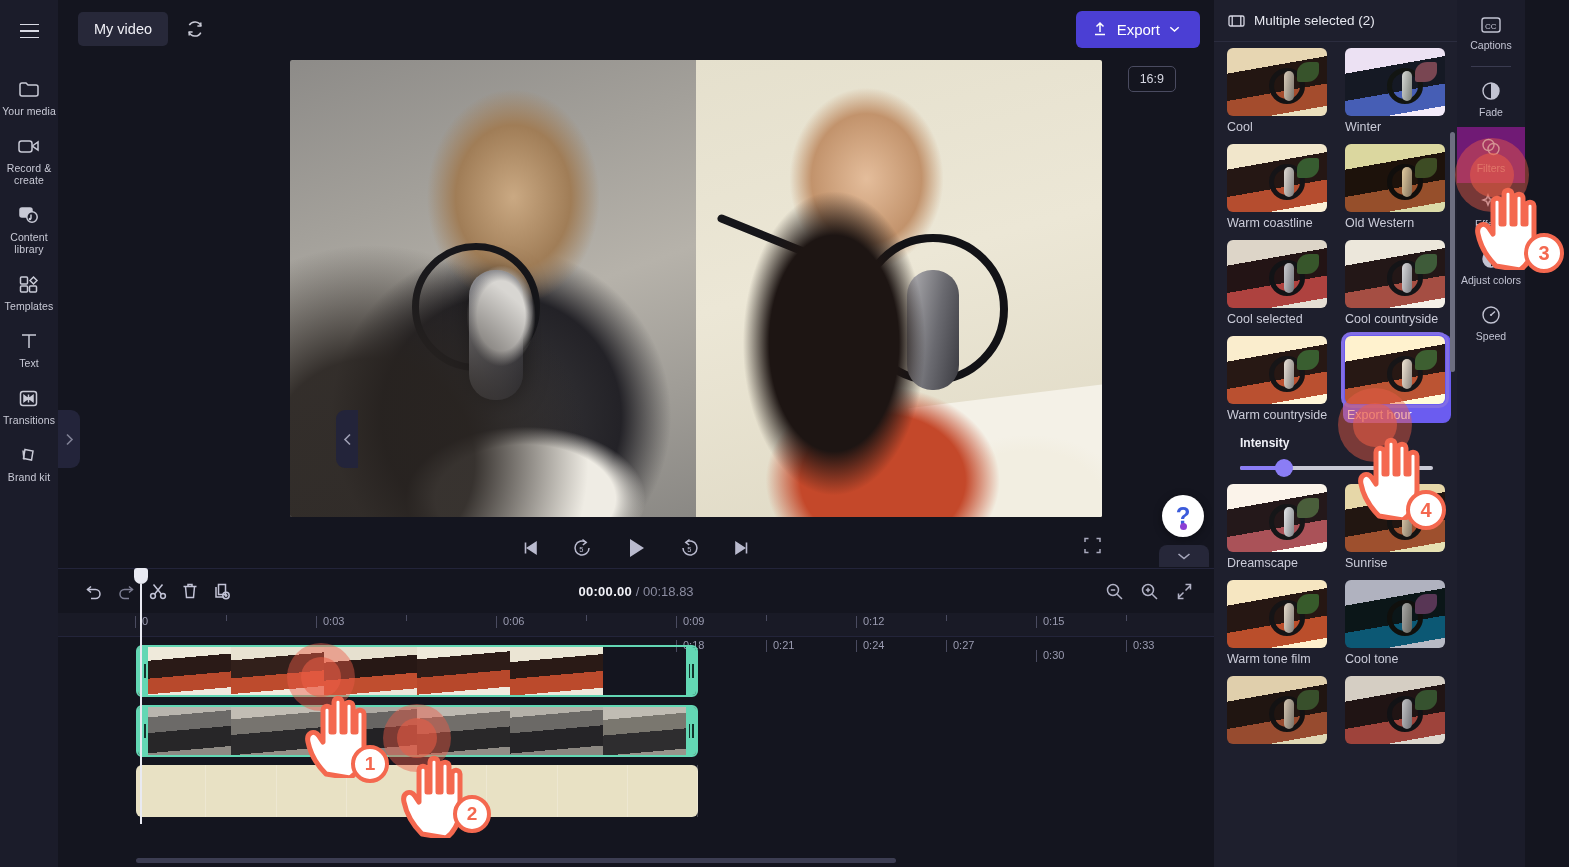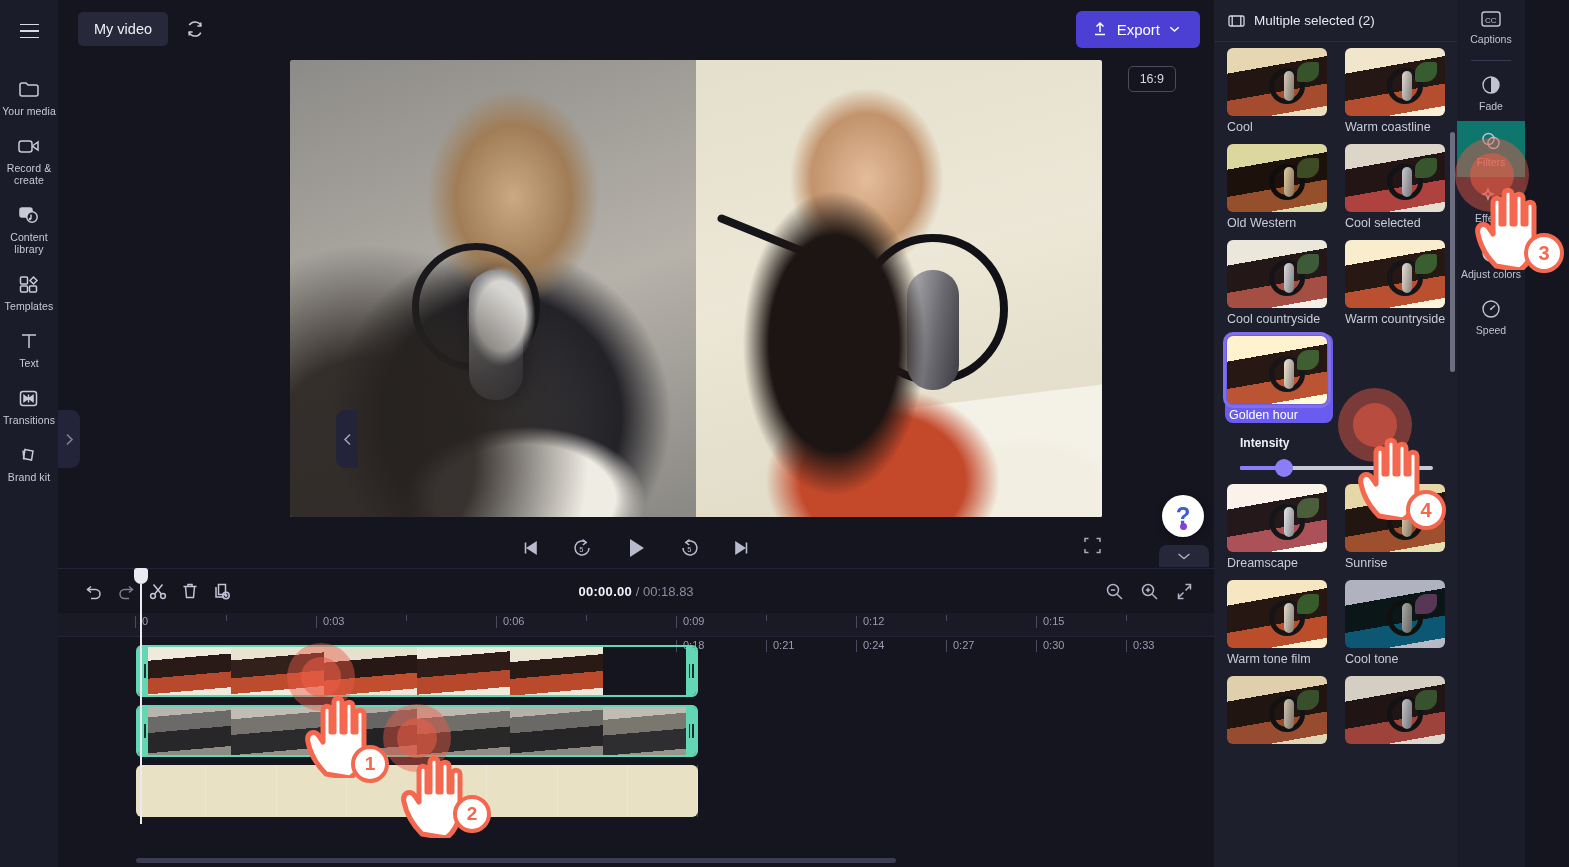--- a/index.html
+++ b/index.html
@@ -183,25 +183,25 @@
   .intensity { padding: 14px 16px 10px 13px; }
   .intensity .il { font-size: 12px; font-weight: 700; color:#f0f1f8; margin-bottom: 16px;}
   .slider { position:relative; height: 4px; background:#c9cad6; border-radius:2px; cursor:pointer; }
   .slider .fill { position:absolute; left:0; top:0; height:100%; background:#8b7df5; border-radius:2px;}
   .slider .thumb { position:absolute; top:-7px; width:18px; height:18px; border-radius:50%;
     background:#8b7df5; transform:translateX(-9px); }
   .rp-scrollbar { position:absolute; right: 2px; top: 90px; width: 5px; height: 240px; background:#6d6e80; border-radius:3px; }
 
   
   .right-rail { width: 68px; height: 867px; background:#1b1c2a; flex:none;
-    display:flex; flex-direction:column; align-items:center; position:relative; }
+    display:flex; flex-direction:column; align-items:center; padding-top: 6px; position:relative; }
   .rr-item { width: 68px; padding: 9px 2px; display:flex; flex-direction:column; align-items:center;
     gap:4px; cursor:pointer; }
   .rr-item .rr-lb { font-size: 10.5px; line-height:12px; text-align:center; color:#c2c3d2; }
-  .rr-item.active { background:#0f766e; }
+  .rr-item.active { background:#701a75; }
   .rr-div { width: 40px; height:1px; background:#3a3b50; margin: 6px 0 4px; }
 
   .panel-collapse { position:absolute; right: 1211px; top: 410px; width: 22px; height: 58px;
     background:#23243a; border-radius: 9px 0 0 9px; cursor:pointer; display:flex; align-items:center; justify-content:center; z-index:9;}
 
   
   .ann { position:absolute; z-index: 40; pointer-events:none; }
   .halo { position:absolute; border-radius:50%; background: rgba(235,92,70,.45); }
   .halo2 { position:absolute; border-radius:50%; background: rgba(235,92,70,.45); }
   .stepnum { position:absolute; border-radius:50%; background:#fff; border:4px solid #f4684f;
@@ -464,21 +464,21 @@
         <div class="tick minor" style="left:895px"></div>
         <div class="tick" style="left:985px">0:15</div>
         <div class="tick minor" style="left:1075px"></div>
         <div class="tick" style="left:1165px">0:18</div>
       </div>
       <div class="ruler" style="position:absolute;left:0;right:0;top:44px;height:24px;border:none;background:transparent;">
         <div class="tick" style="left:625px;top:26px">0:18</div>
         <div class="tick" style="left:715px;top:26px">0:21</div>
         <div class="tick" style="left:805px;top:26px">0:24</div>
         <div class="tick" style="left:895px;top:26px">0:27</div>
-        <div class="tick" style="left:985px;top:26px">0:30</div>
+        <div class="tick" style="left:985px;top:36px">0:30</div>
         <div class="tick" style="left:1075px;top:26px">0:33</div>
         <div class="tick" style="left:1165px;top:26px">0:36</div>
       </div>
 
       <div class="playhead">
         <div class="playhead-knob"></div>
         <div class="playhead-line"></div>
       </div>
 
       <div class="tracks">
@@ -558,20 +558,28 @@
 
         <div class="fcell">
           <div class="fthumb" style="filter:sepia(.35) saturate(1.25) brightness(.92)">
             <div class="ring"></div>
               <div class="mic"></div>
               <div class="leaf"></div>
           </div>
           <div class="flabel">Cool</div>
         </div>
 
+        <div class="fcell">
+          <div class="fthumb" style="filter:hue-rotate(225deg) saturate(.85) brightness(1.05)">
+            <div class="ring"></div>
+              <div class="mic"></div>
+              <div class="leaf"></div>
+          </div>
+          <div class="flabel">Winter</div>
+        </div>
 
         <div class="fcell">
           <div class="fthumb" style="filter:sepia(.18) saturate(1.1) brightness(1.02)">
             <div class="ring"></div>
               <div class="mic"></div>
               <div class="leaf"></div>
           </div>
           <div class="flabel">Warm coastline</div>
         </div>
 
@@ -610,21 +618,21 @@
           </div>
           <div class="flabel">Warm countryside</div>
         </div>
 
         <div class="fcell sel">
           <div class="fthumb" style="filter:sepia(.3) saturate(1.2) brightness(1.05)">
             <div class="ring"></div>
               <div class="mic"></div>
               <div class="leaf"></div>
           </div>
-          <div class="flabel">Golden hour</div>
+          <div class="flabel">Export hour</div>
         </div>
       </div>
 
       <div class="intensity">
         <div class="il">Intensity</div>
         <div class="slider">
           <div class="fill" id="int-fill" style="width: 23%;"></div>
           <div class="thumb" id="int-thumb" style="left: 23%;"></div>
         </div>
       </div>

